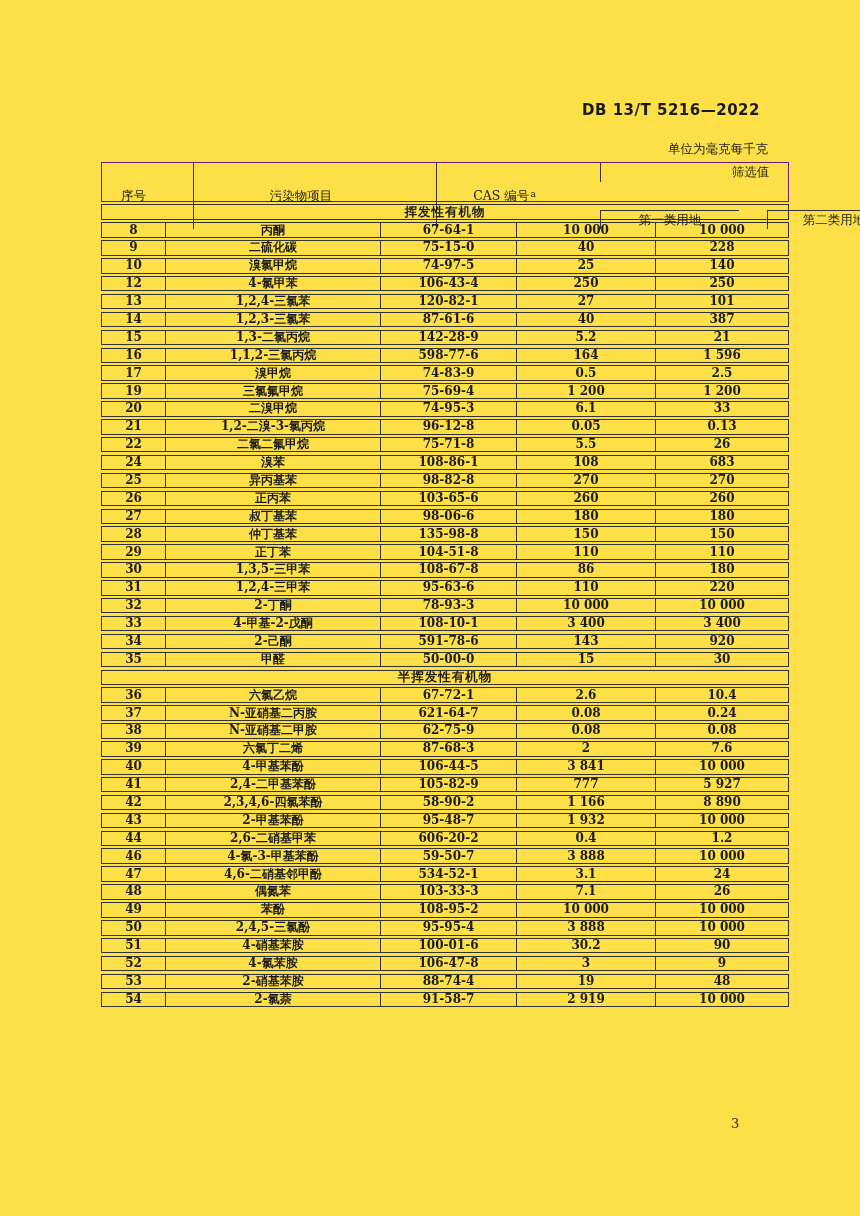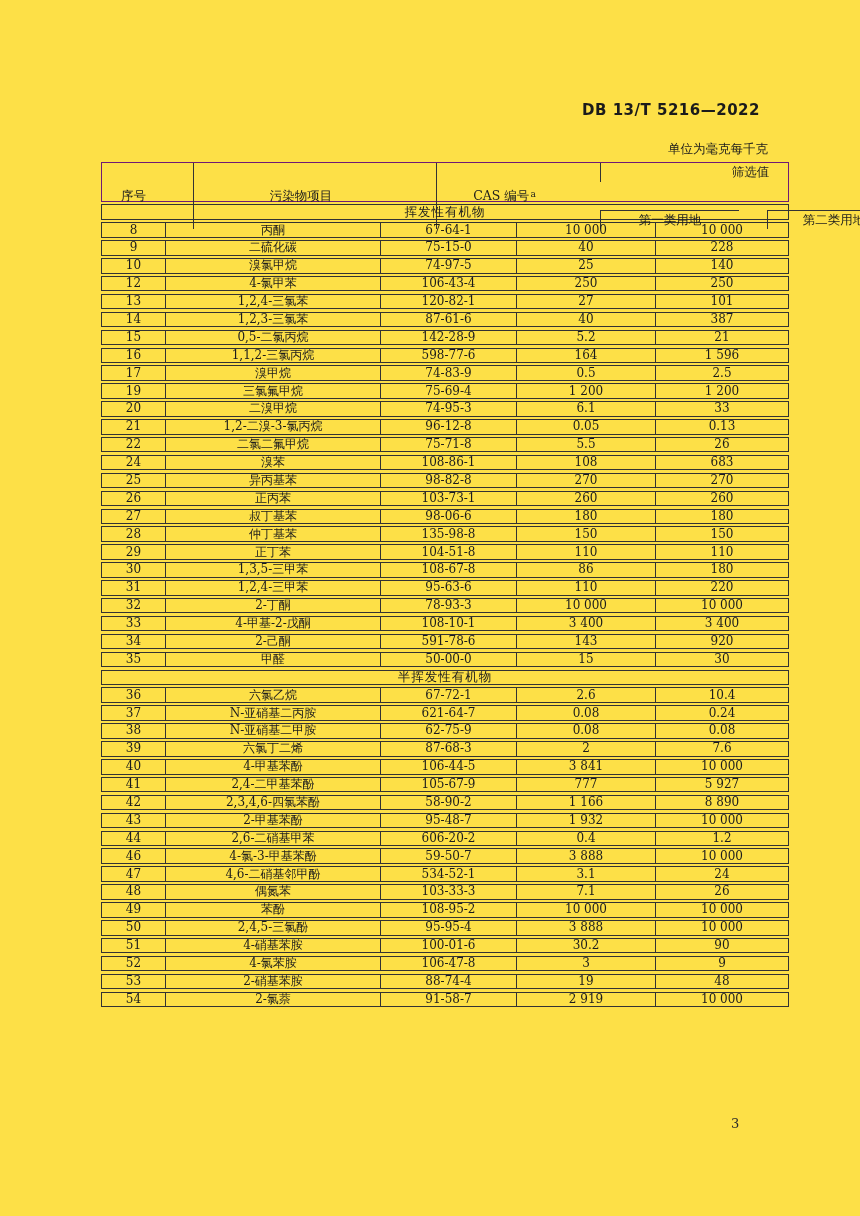--- a/index.html
+++ b/index.html
@@ -65,35 +65,36 @@
     font-size: 12.5px;
     gap: 28px;
   }
   .th {
     display: flex;
     align-items: center;
     justify-content: center;
     white-space: nowrap;
   }
   .th-no     { grid-column: 1; grid-row: 1 / 3; }
-  .th-name   { grid-column: 2; grid-row: 1 / 3; border-left: 1px solid #333; }
+  .th-name   { grid-column: 2; grid-row: 1 / 3; border-left: 1px solid #333; text-decoration: underline; }
   .th-cas    { grid-column: 3; grid-row: 1 / 3; border-left: 1px solid #333; }
   .th-screen { grid-column: 4 / 6; grid-row: 1; border-left: 1px solid #333; }
   .th-l1     { grid-column: 4; grid-row: 2; border-left: 1px solid #333; border-top: 1px solid #333; }
   .th-l2     { grid-column: 5; grid-row: 2; border-left: 1px solid #333; border-top: 1px solid #333; }
   .th sup { font-size: 9px; line-height: 1; margin-left: 1px; transform: translateY(-2px); }
   
   .trow, .section-row {
     width: 688px;
     height: 15.5px;
     margin-top: 2.4px;
     border: 1px solid #333;
     display: flex;
     align-items: stretch;
     font-size: 12px;
+    font-weight: bold;
   }
   .section-row {
     justify-content: center;
     align-items: center;
     font-size: 12.5px;
     letter-spacing: 1px;
   }
   .td {
     display: flex;
     align-items: center;
@@ -188,21 +189,21 @@
   <div class="trow">
     <div class="td c1">14</div>
     <div class="td c2">1,2,3-三氯苯</div>
     <div class="td c3">87-61-6</div>
     <div class="td c4">40</div>
     <div class="td c5">387</div>
   </div>
 
   <div class="trow">
     <div class="td c1">15</div>
-    <div class="td c2">0,5-二氯丙烷</div>
+    <div class="td c2">1,3-二氯丙烷</div>
     <div class="td c3">142-28-9</div>
     <div class="td c4">5.2</div>
     <div class="td c5">21</div>
   </div>
 
   <div class="trow">
     <div class="td c1">16</div>
     <div class="td c2">1,1,2-三氯丙烷</div>
     <div class="td c3">598-77-6</div>
     <div class="td c4">164</div>
@@ -263,21 +264,21 @@
     <div class="td c1">25</div>
     <div class="td c2">异丙基苯</div>
     <div class="td c3">98-82-8</div>
     <div class="td c4">270</div>
     <div class="td c5">270</div>
   </div>
 
   <div class="trow">
     <div class="td c1">26</div>
     <div class="td c2">正丙苯</div>
-    <div class="td c3">103-73-1</div>
+    <div class="td c3">103-65-6</div>
     <div class="td c4">260</div>
     <div class="td c5">260</div>
   </div>
 
   <div class="trow">
     <div class="td c1">27</div>
     <div class="td c2">叔丁基苯</div>
     <div class="td c3">98-06-6</div>
     <div class="td c4">180</div>
     <div class="td c5">180</div>
@@ -387,21 +388,21 @@
     <div class="td c1">40</div>
     <div class="td c2">4-甲基苯酚</div>
     <div class="td c3">106-44-5</div>
     <div class="td c4">3 841</div>
     <div class="td c5">10 000</div>
   </div>
 
   <div class="trow">
     <div class="td c1">41</div>
     <div class="td c2">2,4-二甲基苯酚</div>
-    <div class="td c3">105-67-9</div>
+    <div class="td c3">105-82-9</div>
     <div class="td c4">777</div>
     <div class="td c5">5 927</div>
   </div>
 
   <div class="trow">
     <div class="td c1">42</div>
     <div class="td c2">2,3,4,6-四氯苯酚</div>
     <div class="td c3">58-90-2</div>
     <div class="td c4">1 166</div>
     <div class="td c5">8 890</div>

